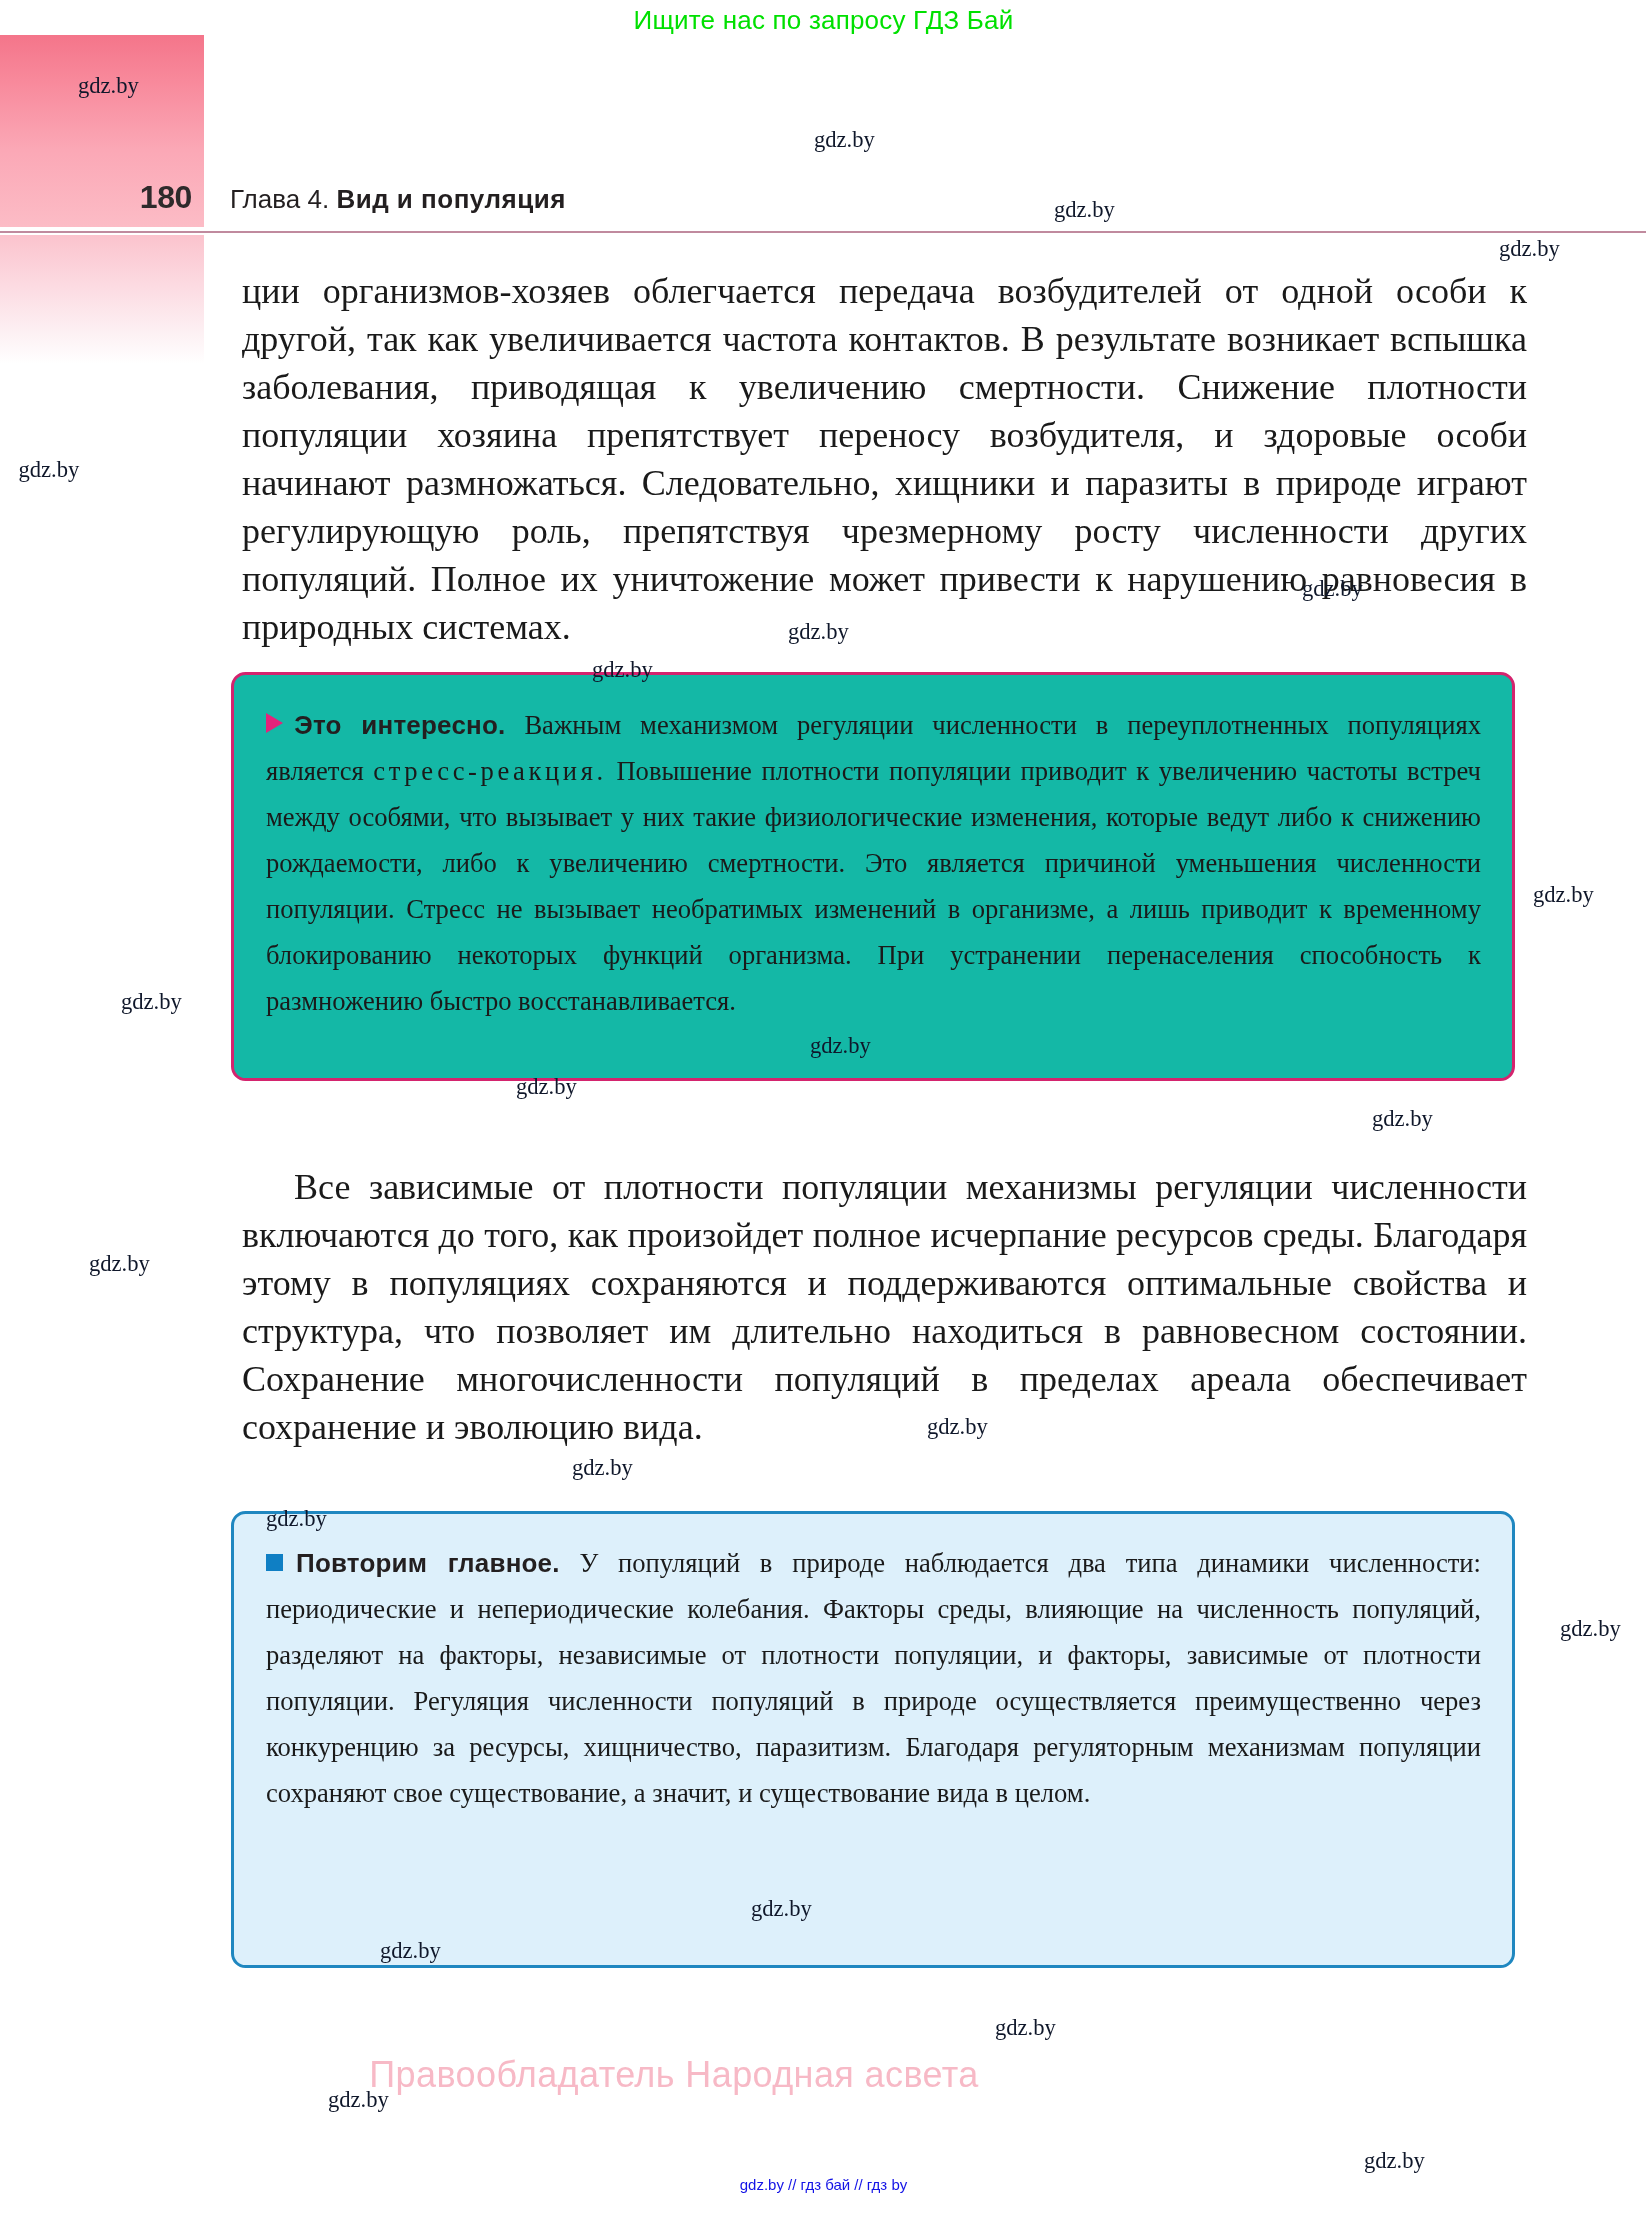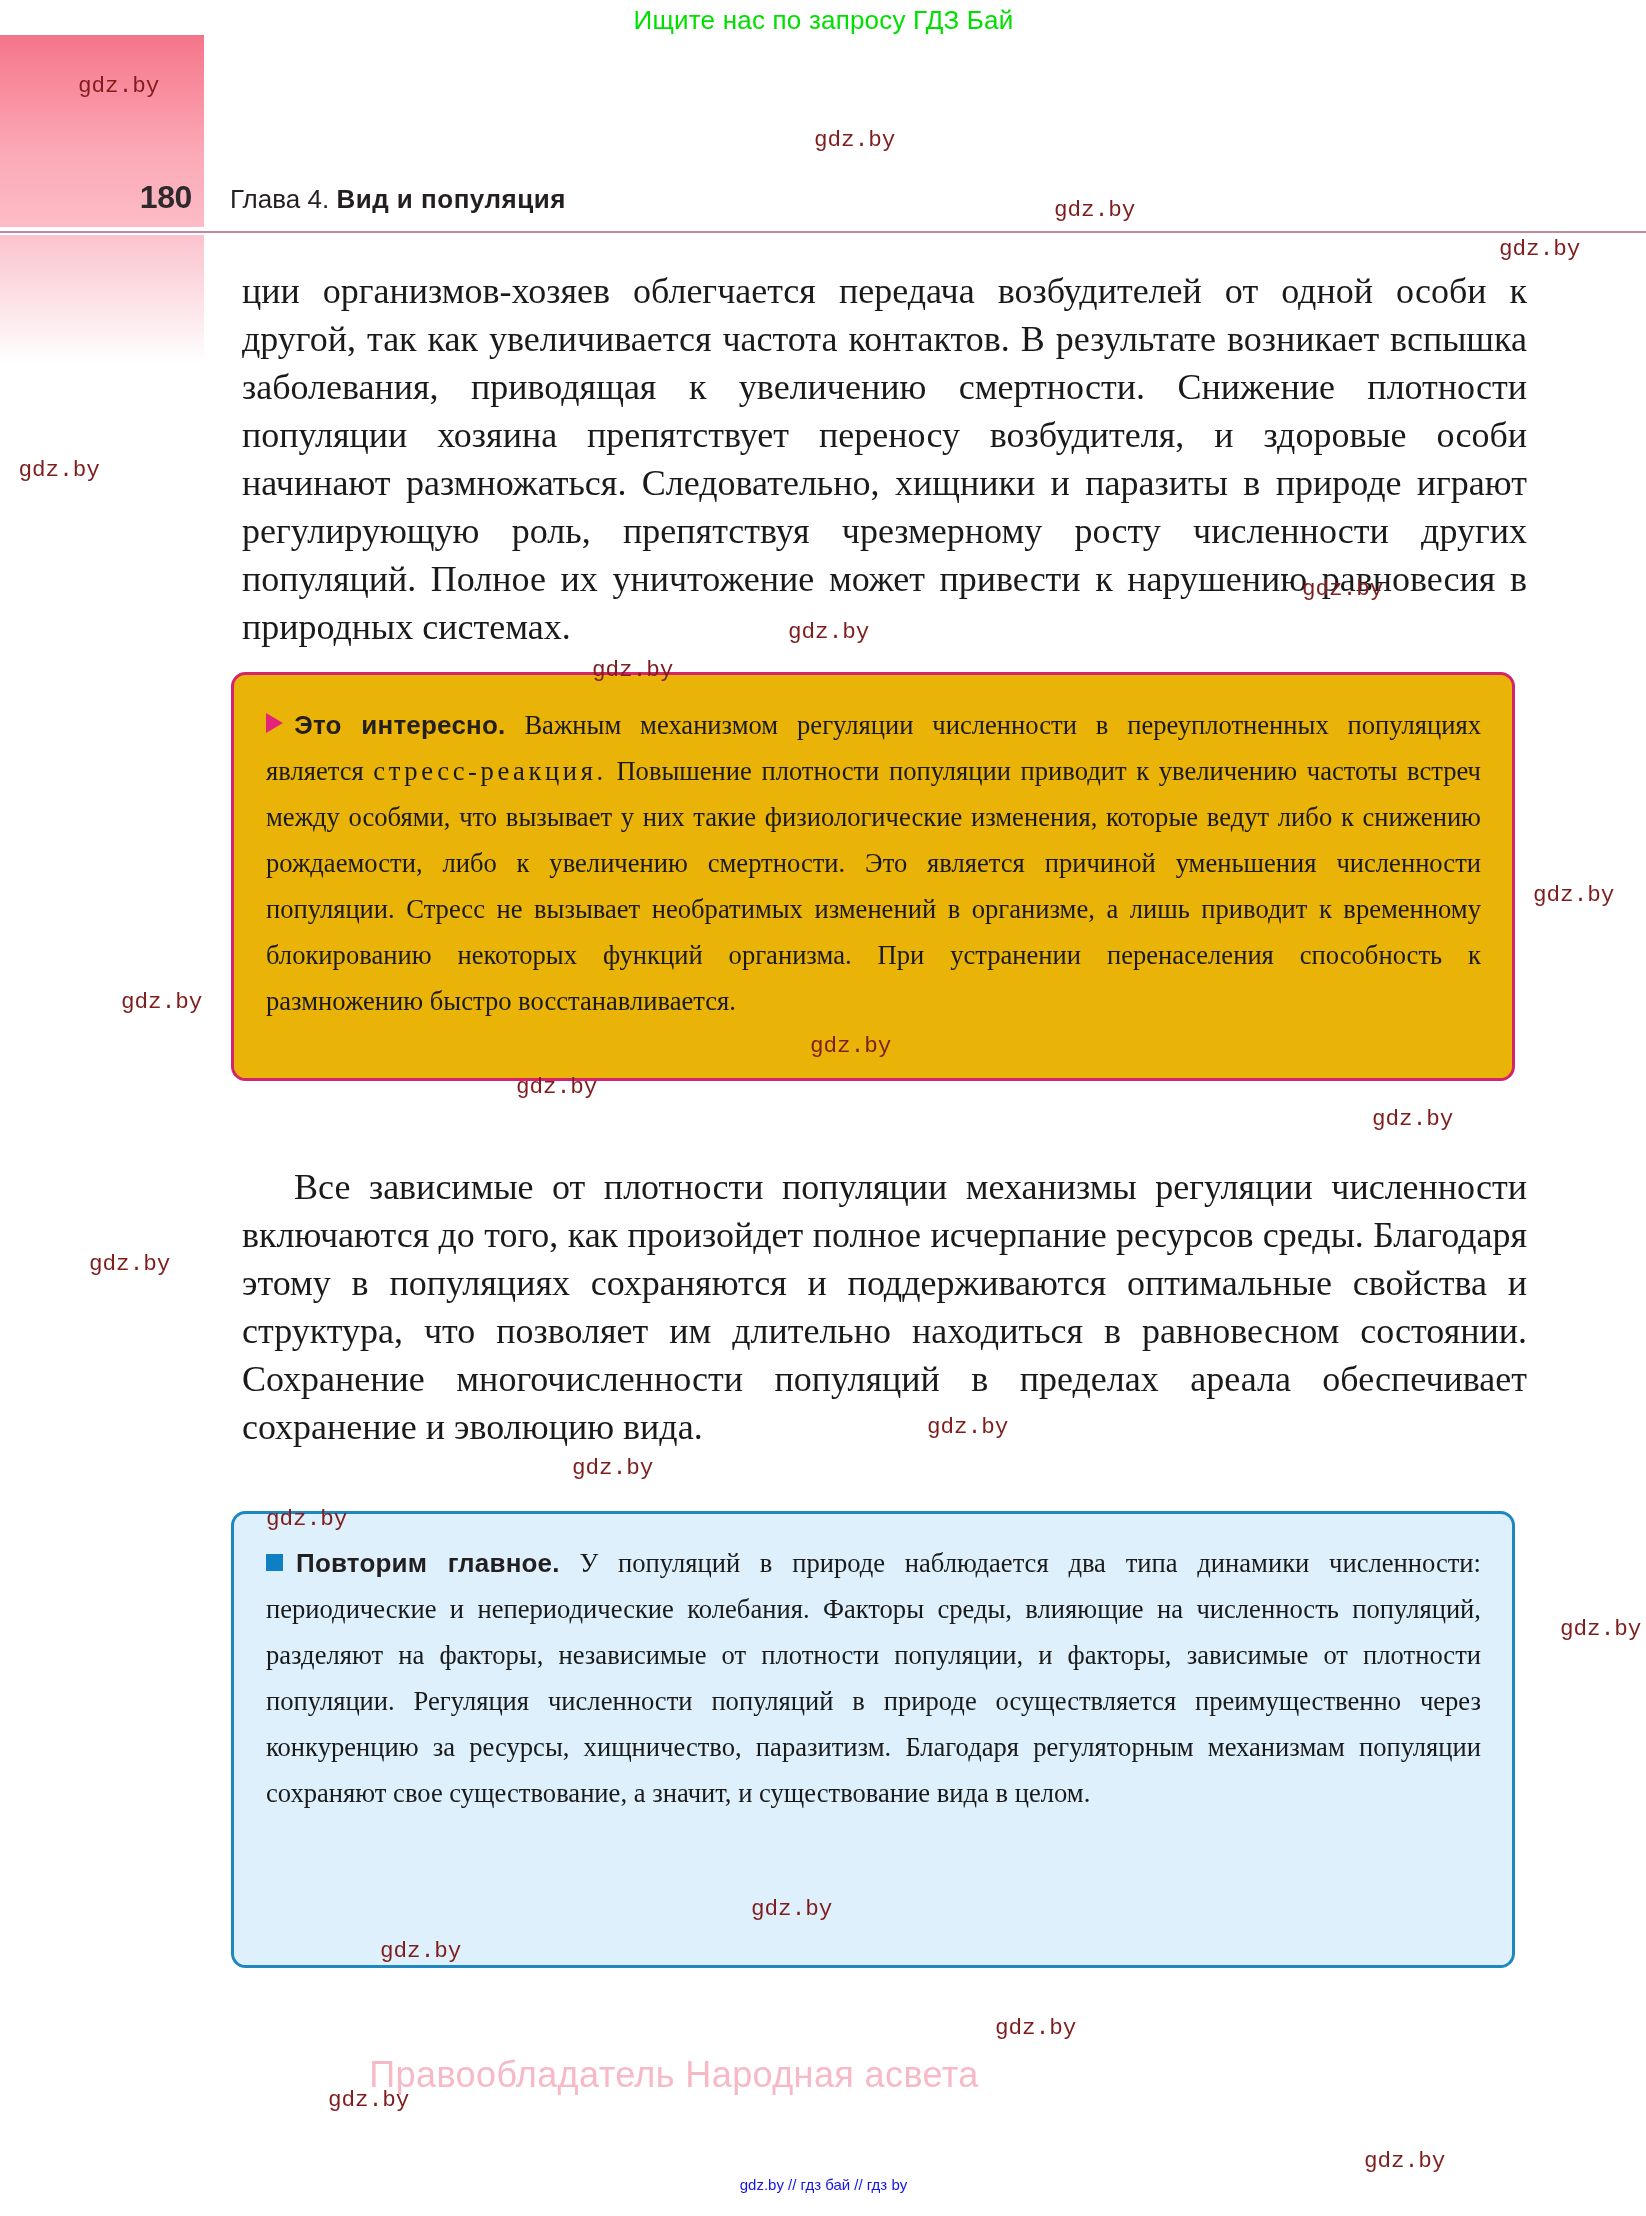--- a/index.html
+++ b/index.html
@@ -113,21 +113,21 @@
     font-family: "Liberation Serif", serif;
     font-size: 26.6px;
     line-height: 46px;
     color: #1a1a1a;
     text-align: justify;
     margin: 0;
   }
   .box-pink {
     top: 672px;
     height: 409px;
-    background: #eab308;
+    background: #14b8a6;
     border: 3.2px solid #d4246e;
     padding: 27px 31px 27px 32px;
   }
   .box-blue {
     top: 1511px;
     height: 457px;
     background: #ddf0fb;
     border: 3.2px solid #1f87c0;
     padding: 26px 31px 22.6px 32px;
   }
@@ -179,23 +179,23 @@
     width: 1647px;
     text-align: center;
     font-family: "Liberation Sans", sans-serif;
     font-size: 15px;
     color: #1414e6;
   }
 
   
   .wm {
     position: absolute;
-    font-family: Liberation Mono, monospace;
+    font-family: Liberation Serif, serif;
     font-size: 22.6px;
-    color: #7f1d1d;
+    color: #0f172a;
     white-space: nowrap;
     pointer-events: none;
   }
 </style>
 </head>
 <body>
 
 <div class="promo">Ищите нас по запросу ГДЗ Бай</div>
 
 <div class="edge-top"></div>

